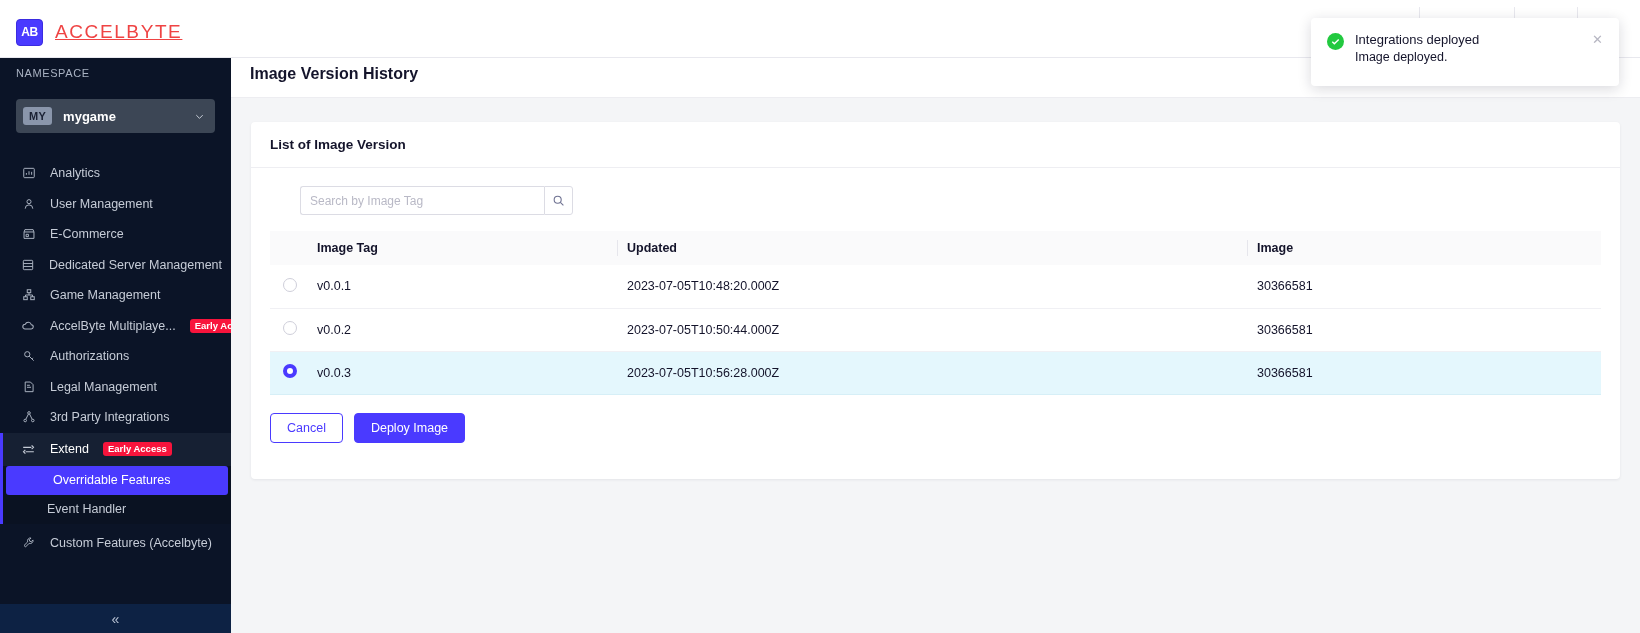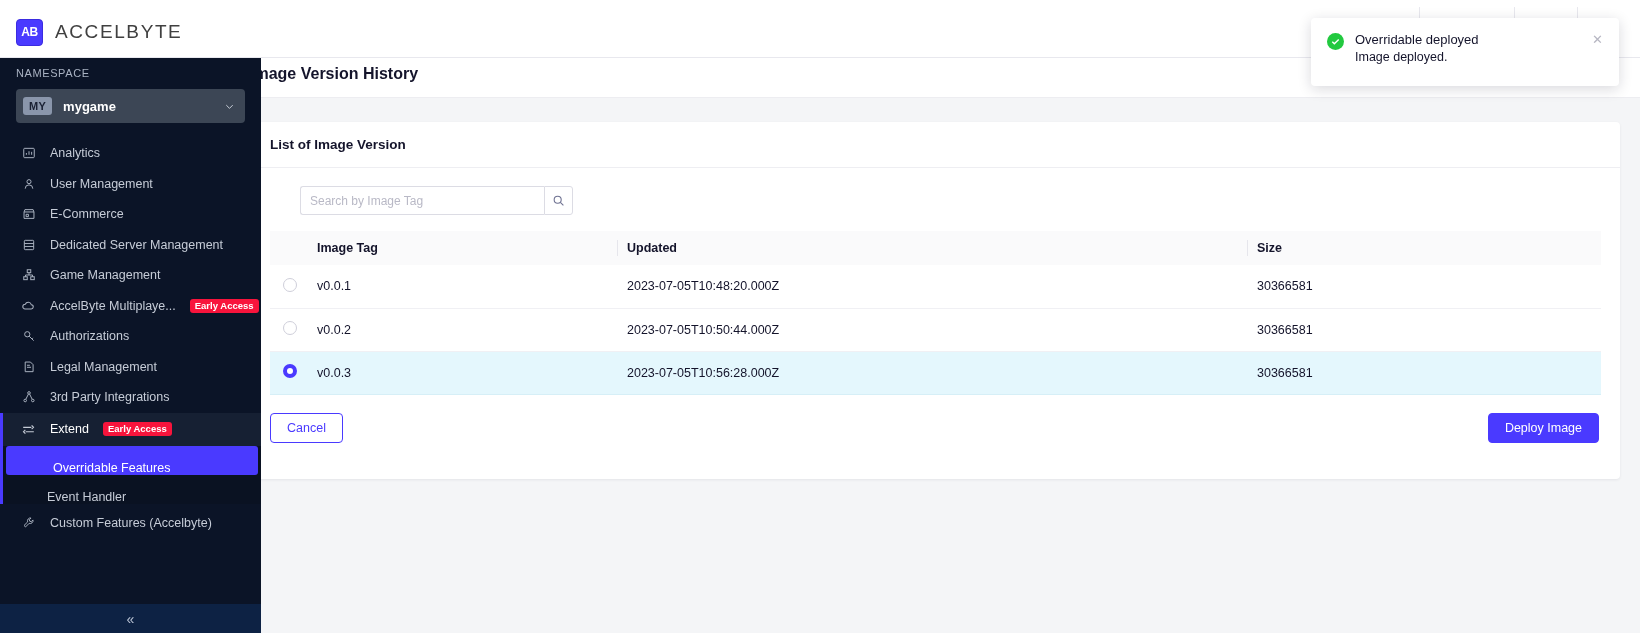--- a/index.html
+++ b/index.html
@@ -18,43 +18,43 @@
     display: flex; align-items: center; z-index: 5;
   }
   .brand { display: flex; align-items: center; gap: 12px; padding-left: 16px; width: 242px; }
   .brand-logo {
     width: 27px; height: 27px; border-radius: 4px;
     background: #4a3aff; color:#fff;
     display:flex; align-items:center; justify-content:center;
     font-size: 12px; font-weight: 700; letter-spacing: -0.5px;
     border: 1px solid #3b2ce0;
   }
-  .brand-name { font-size: 19px; letter-spacing: 1.6px; color: #404040; font-weight: 400; }
+  .brand-name { font-size: 19px; letter-spacing: 1.6px; color: #ef4444; font-weight: 400; text-decoration: underline; }
   .topbar-spacer { flex: 1; }
   .topbar-cell {
     height: 51px; display: flex; align-items: center; gap: 9px;
     padding: 0 18px; border-left: 1px solid #e8e8ee;
     font-size: 13px; color: #14142b; white-space: nowrap;
   }
   .topbar-cell.icononly { padding: 0 22px; }
   .ico { display: inline-block; line-height: 0; }
   .ico svg { display: block; }
 
   
   .sidebar {
-    position: absolute; top: 51px; left: 0; width: 261px; bottom: 0;
+    position: absolute; top: 51px; left: 0; width: 231px; bottom: 0;
     background: #0b1427; color: #c9ced8; display: flex; flex-direction: column;
     z-index: 4;
   }
   .ns-label {
     font-size: 11px; letter-spacing: .6px; color: #a9b2c2;
     padding: 16px 16px 7px 16px;
   }
   .ns-select {
-    margin: 3px 16px; height: 34px; background: #3c4655; border-radius: 4px;
+    margin: 13px 16px; height: 34px; background: #3c4655; border-radius: 4px;
     display: flex; align-items: center; gap: 11px; padding: 0 10px 0 7px; cursor: pointer;
   }
   .ns-badge {
     background: #8a96ab; color: #1a2133; font-size: 11px; font-weight: 700;
     border-radius: 3px; padding: 3px 6px; letter-spacing: .3px;
   }
   .ns-name { color: #ffffff; font-size: 13px; font-weight: 700; flex: 1; }
   .ns-caret { color: #d3d9e3; font-size: 11px; }
 
   .nav { margin-top: 12px; flex: 1; overflow: hidden; }
@@ -74,21 +74,21 @@
   .nav-item.active-parent .label { color: #ffffff; }
   .badge-ea {
     background: #f8143c; color: #ffffff; font-size: 9.5px; font-weight: 700;
     border-radius: 3px; padding: 2.5px 5px; line-height: 1; white-space: nowrap;
   }
   .subnav { background: #0a1222; position: relative; }
   .subnav::before {
     content:""; position:absolute; left:0; top:0; bottom:0; width:3px; background:#4a3aff;
   }
   .sub-item {
-    height: 29px; display: flex; align-items: flex-end; padding-left: 47px;
+    height: 29px; display: flex; align-items: center; padding-left: 47px;
     font-size: 12.5px; color: #c6ccd7; cursor: pointer;
   }
   .sub-item.selected {
     background: #4a3aff; color: #ffffff; margin: 0 3px 0 6px; border-radius: 3px;
   }
   .collapse-bar {
     height: 29px; background: #0d2244; display: flex; align-items: center;
     justify-content: center; color: #b8c2d3; font-size: 14px; cursor: pointer;
   }
 
@@ -156,21 +156,21 @@
     color: #14142b; display: flex; align-items: center; justify-content: center;
     font-size: 12.5px; cursor: pointer; background: #fff;
   }
   .pg-size {
     height: 26px; border: 1px solid #dcdce4; border-radius: 3px; background: #fff;
     display: flex; align-items: center; gap: 9px; padding: 0 8px; cursor: pointer;
     font-size: 12.5px; color: #14142b;
   }
   .pg-size .cv { color: #9e9eb0; font-size: 10px; }
 
-  .actions { display: flex; justify-content: space-between; gap: 11px; padding: 18px 2px 22px 0; }
+  .actions { display: flex; justify-content: flex-start; gap: 11px; padding: 18px 2px 22px 0; }
   .btn {
     height: 30px; border-radius: 4px; font-size: 12.5px; font-family: inherit;
     padding: 0 16px; cursor: pointer; display: flex; align-items: center;
   }
   .btn-secondary { background: #fff; color: #4a3aff; border: 1px solid #4a3aff; }
   .btn-primary { background: #4a3aff; color: #fff; border: 1px solid #4a3aff; }
 
   
   .toast {
     position: absolute; top: 18px; right: 21px; width: 308px; min-height: 68px;
@@ -395,21 +395,21 @@
               </span>
             </div>
           </div>
 
           <table class="vtable">
             <thead>
               <tr>
                 <th class="radio-col"></th>
                 <th style="width:310px">Image Tag</th>
                 <th class="sep" style="width:630px">Updated</th>
-                <th class="sep">Size</th>
+                <th class="sep">Image</th>
               </tr>
             </thead>
             <tbody>
               <tr>
                 <td class="radio-col">
                   <span class="radio"></span>
                 </td>
                 <td>v0.0.1</td>
                 <td>2023-07-05T10:48:20.000Z</td>
                 <td>30366581</td>
@@ -443,19 +443,19 @@
     </div>
   </div>
 
   <div class="toast">
     <div class="toast-row">
       <span class="toast-check">
         <svg width="11" height="11" viewBox="0 0 24 24" fill="none" stroke="#ffffff" stroke-width="3">
             <path d="M5 12.5l4.5 4.5L19 7.5"></path>
           </svg>
       </span>
-      <span class="toast-title">Overridable deployed</span>
+      <span class="toast-title">Integrations deployed</span>
       <span class="toast-close">✕</span>
     </div>
     <div class="toast-desc">Image deployed.</div>
   </div>
 
 </div>
 
 </body></html>

